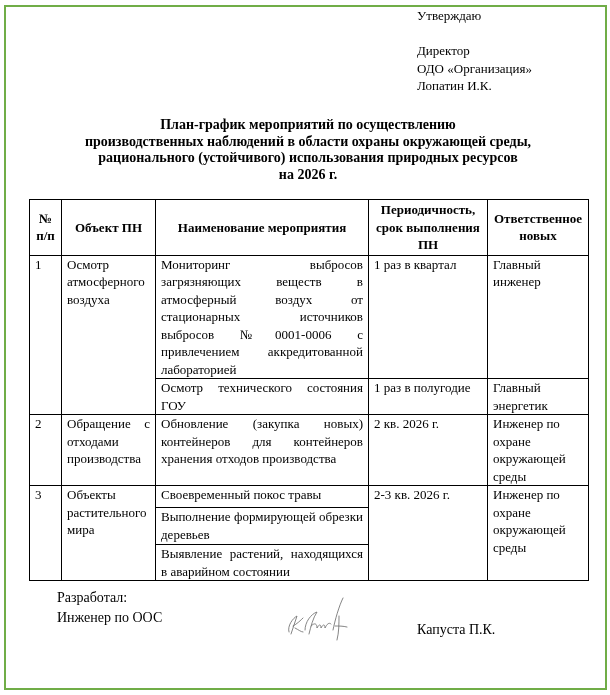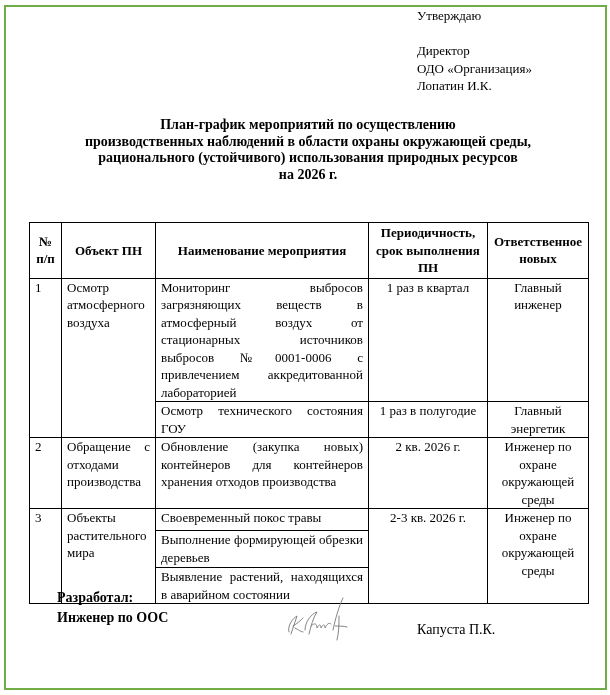--- a/index.html
+++ b/index.html
@@ -6,34 +6,34 @@
     body { width: 610px; height: 695px; position: relative; overflow: hidden;
            font-family: "Liberation Serif", "DejaVu Serif", serif; color: #000; }
     .frame { position: absolute; left: 4px; top: 5px; width: 599px; height: 681px;
              border: 2px solid #70ad47; box-sizing: content-box; }
     .approve { position: absolute; left: 417px; top: 7px; font-size: 13px; line-height: 17.5px; }
     .approve div { white-space: nowrap; }
     .approve .gap { height: 17.5px; }
     .title { position: absolute; left: 30px; width: 556px; top: 117px; text-align: center;
              font-weight: bold; font-size: 14px; line-height: 16.5px; }
     table.plan { position: absolute; left: 29px; top: 199px; width: 559px;
-                 border-collapse: collapse; font-size: 13px; line-height: 17.5px; table-layout: fixed; margin-top: 23px; }
+                 border-collapse: collapse; font-size: 13px; line-height: 17.5px; table-layout: fixed; }
     table.plan td, table.plan th { border: 1px solid #000; vertical-align: top; padding: 0 5px; }
     table.plan th { font-weight: bold; text-align: center; vertical-align: middle; height: 51px; padding: 1px 3px; }
     .c1 { width: 32px; } .c2 { width: 94px; } .c3 { width: 213px; } .c4 { width: 119px; } .c5 { width: 101px; }
     td.num { padding-left: 8px; }
     td.just { text-align: justify; text-align-last: left; }
-    td.center { text-align: center; }
+    td.center { text-align: left; }
     .h-r1a { height: 120px; }
     .h-r1b { height: 35px; }
     .h-r2 { height: 68px; }
     .h-r3a { height: 22px; }
     .h-r3b { height: 37px; }
     .h-r3c { height: 35px; }
-    .footer { position: absolute; left: 57px; top: 588px; font-size: 14px; line-height: 20px; font-weight: bold; }
+    .footer { position: absolute; left: 57px; top: 588px; font-size: 14px; line-height: 20px; }
     .footer-name { position: absolute; left: 417px; top: 608px; font-size: 14px; line-height: 20px; margin-top: 12px; }
     .signature { position: absolute; left: 283px; top: 596px; width: 75px; height: 45px; }
   </style>
 </head>
 <body>
 
 <div class="frame" style="border-color: rgb(112, 173, 71);"></div>
 
 <div class="approve">
   <div>Утверждаю</div>

